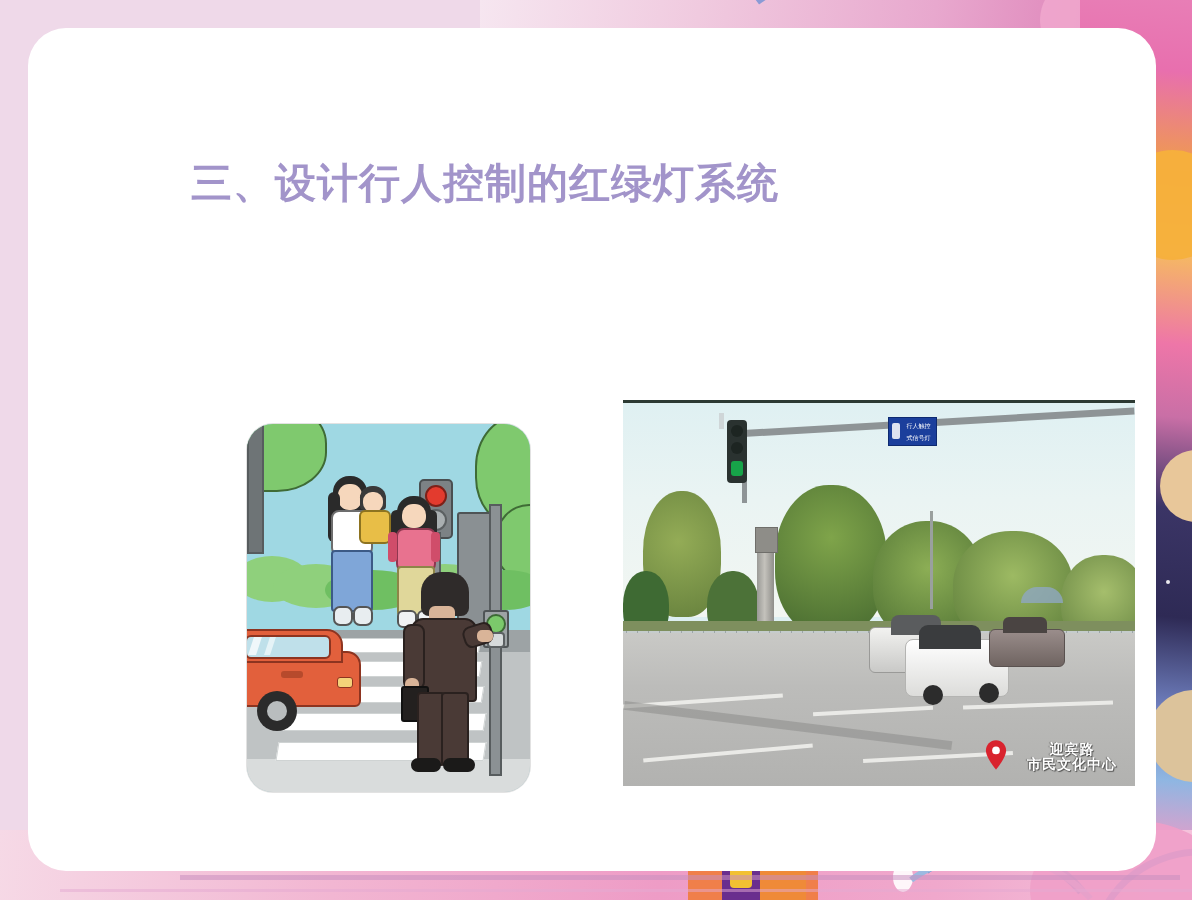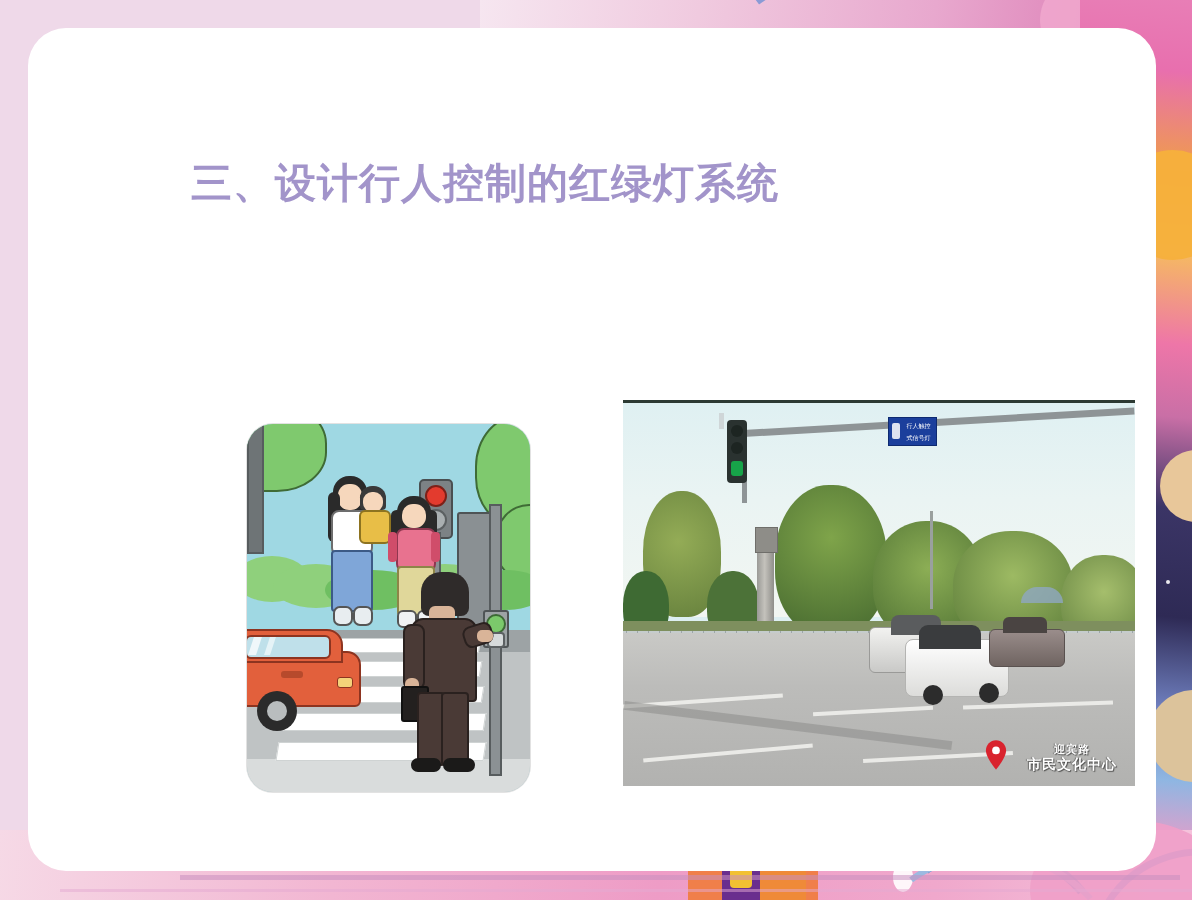--- a/index.html
+++ b/index.html
@@ -124,21 +124,21 @@
   .ph-dome{position:absolute;left:398px;top:184px;width:42px;height:16px;background:#8FA8C2;border-radius:42px 42px 0 0;opacity:.8;}
   .ph-car{position:absolute;border-radius:6px;}
   .ph-lane{position:absolute;background:#EFEFEC;opacity:.9;}
   .ph-shadow{position:absolute;background:#8C8C8A;opacity:.55;}
   .ph-pin{position:absolute;right:128px;bottom:16px;width:22px;height:30px;}
   .ph-loc{
     position:absolute;right:18px;bottom:14px;text-align:center;color:#ffffff;
     font-family:"DejaVu Sans",sans-serif;font-weight:700;line-height:15px;
     text-shadow:1px 1px 1px rgba(0,0,0,.55),-1px 0 1px rgba(0,0,0,.4);
   }
-  .ph-loc .l1{font-size:11px;letter-spacing:1px;}
+  .ph-loc .l1{font-size:14px;letter-spacing:1px;}
   .ph-loc .l2{font-size:14px;letter-spacing:1px;}
 </style>
 </head>
 <body>
 
 <div id="slide">
 
   <div class="bg-layer">
     <div class="bg-base"></div>
     <div class="bg-left-strip"></div>

